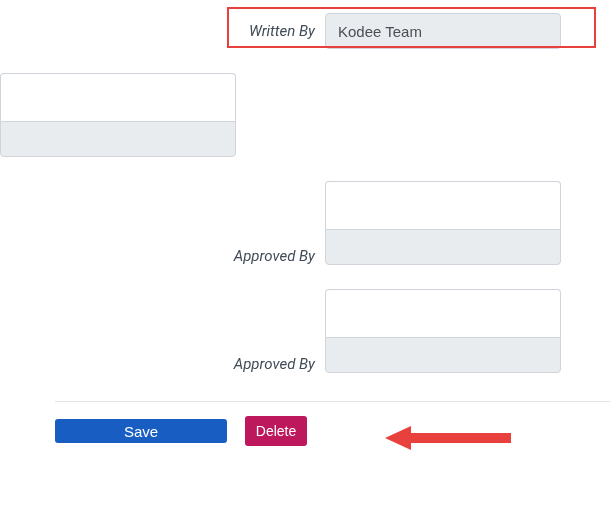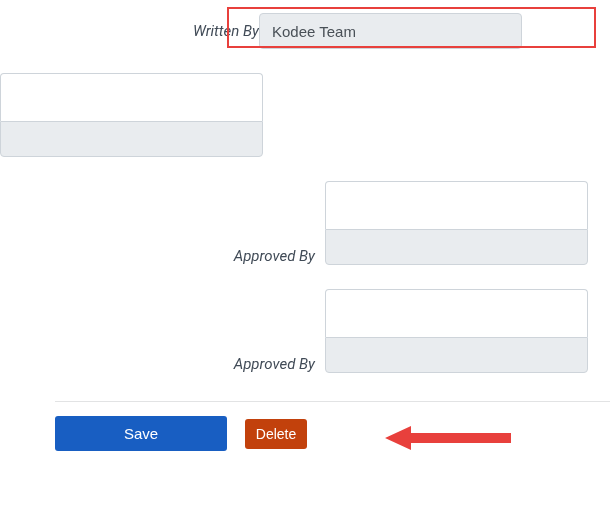--- a/index.html
+++ b/index.html
@@ -15,28 +15,29 @@
     }
     .form-container {
       padding: 8px 0 0 0;
     }
     .form-row {
       display: flex;
       align-items: center;
       position: relative;
     }
     .form-label {
-      width: 259px;
+      width: 325px;
       text-align: right;
+      padding-right: 10px;
       font-style: italic;
       color: #414b57;
       font-size: 15px;
     }
     .input-col {
-      width: 263px;
+      width: 236px;
       display: flex;
       flex-direction: column;
       gap: 0;
     }
     .text-input,
     .readonly-input {
       width: 100%;
       border: 1px solid #ced4da;
       border-radius: 4px;
       padding: 7px 12px;
@@ -91,24 +92,24 @@
       border: none;
       border-radius: 3px;
       cursor: pointer;
       font-size: 15px;
       color: #fff;
       padding: 0;
     }
     .btn-save {
       background: #185ec2;
       width: 172px;
-      height: 35px;
+      height: 24px;
     }
     .btn-delete {
-      background: #c2410c;
+      background: #be185d;
       width: 62px;
       height: 30px;
       font-size: 14px;
     }
     .arrow-annotation {
       position: absolute;
       left: 330px;
       top: 4px;
       pointer-events: none;
     }

